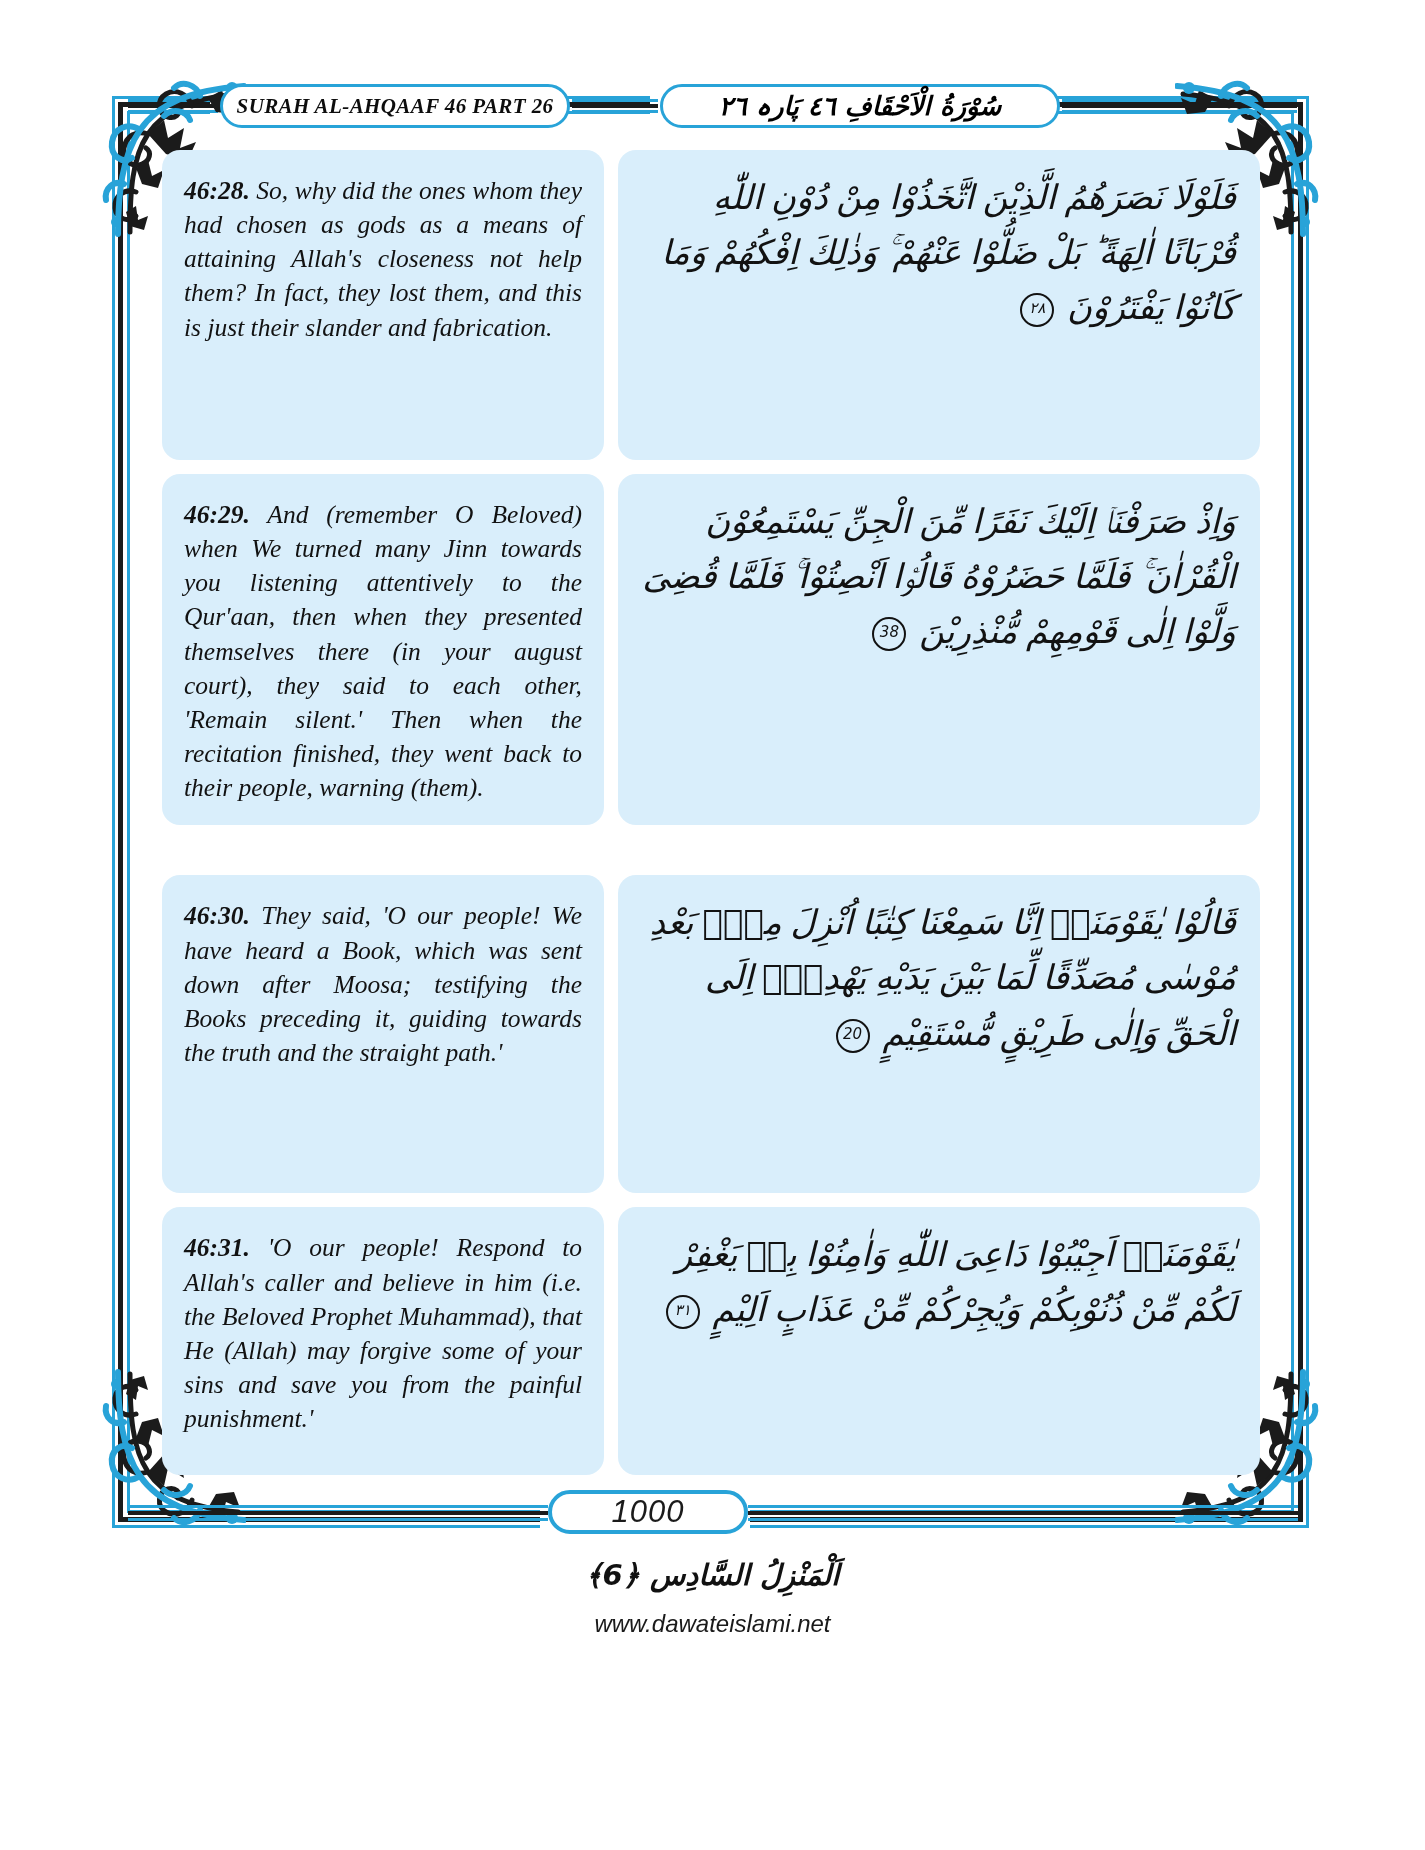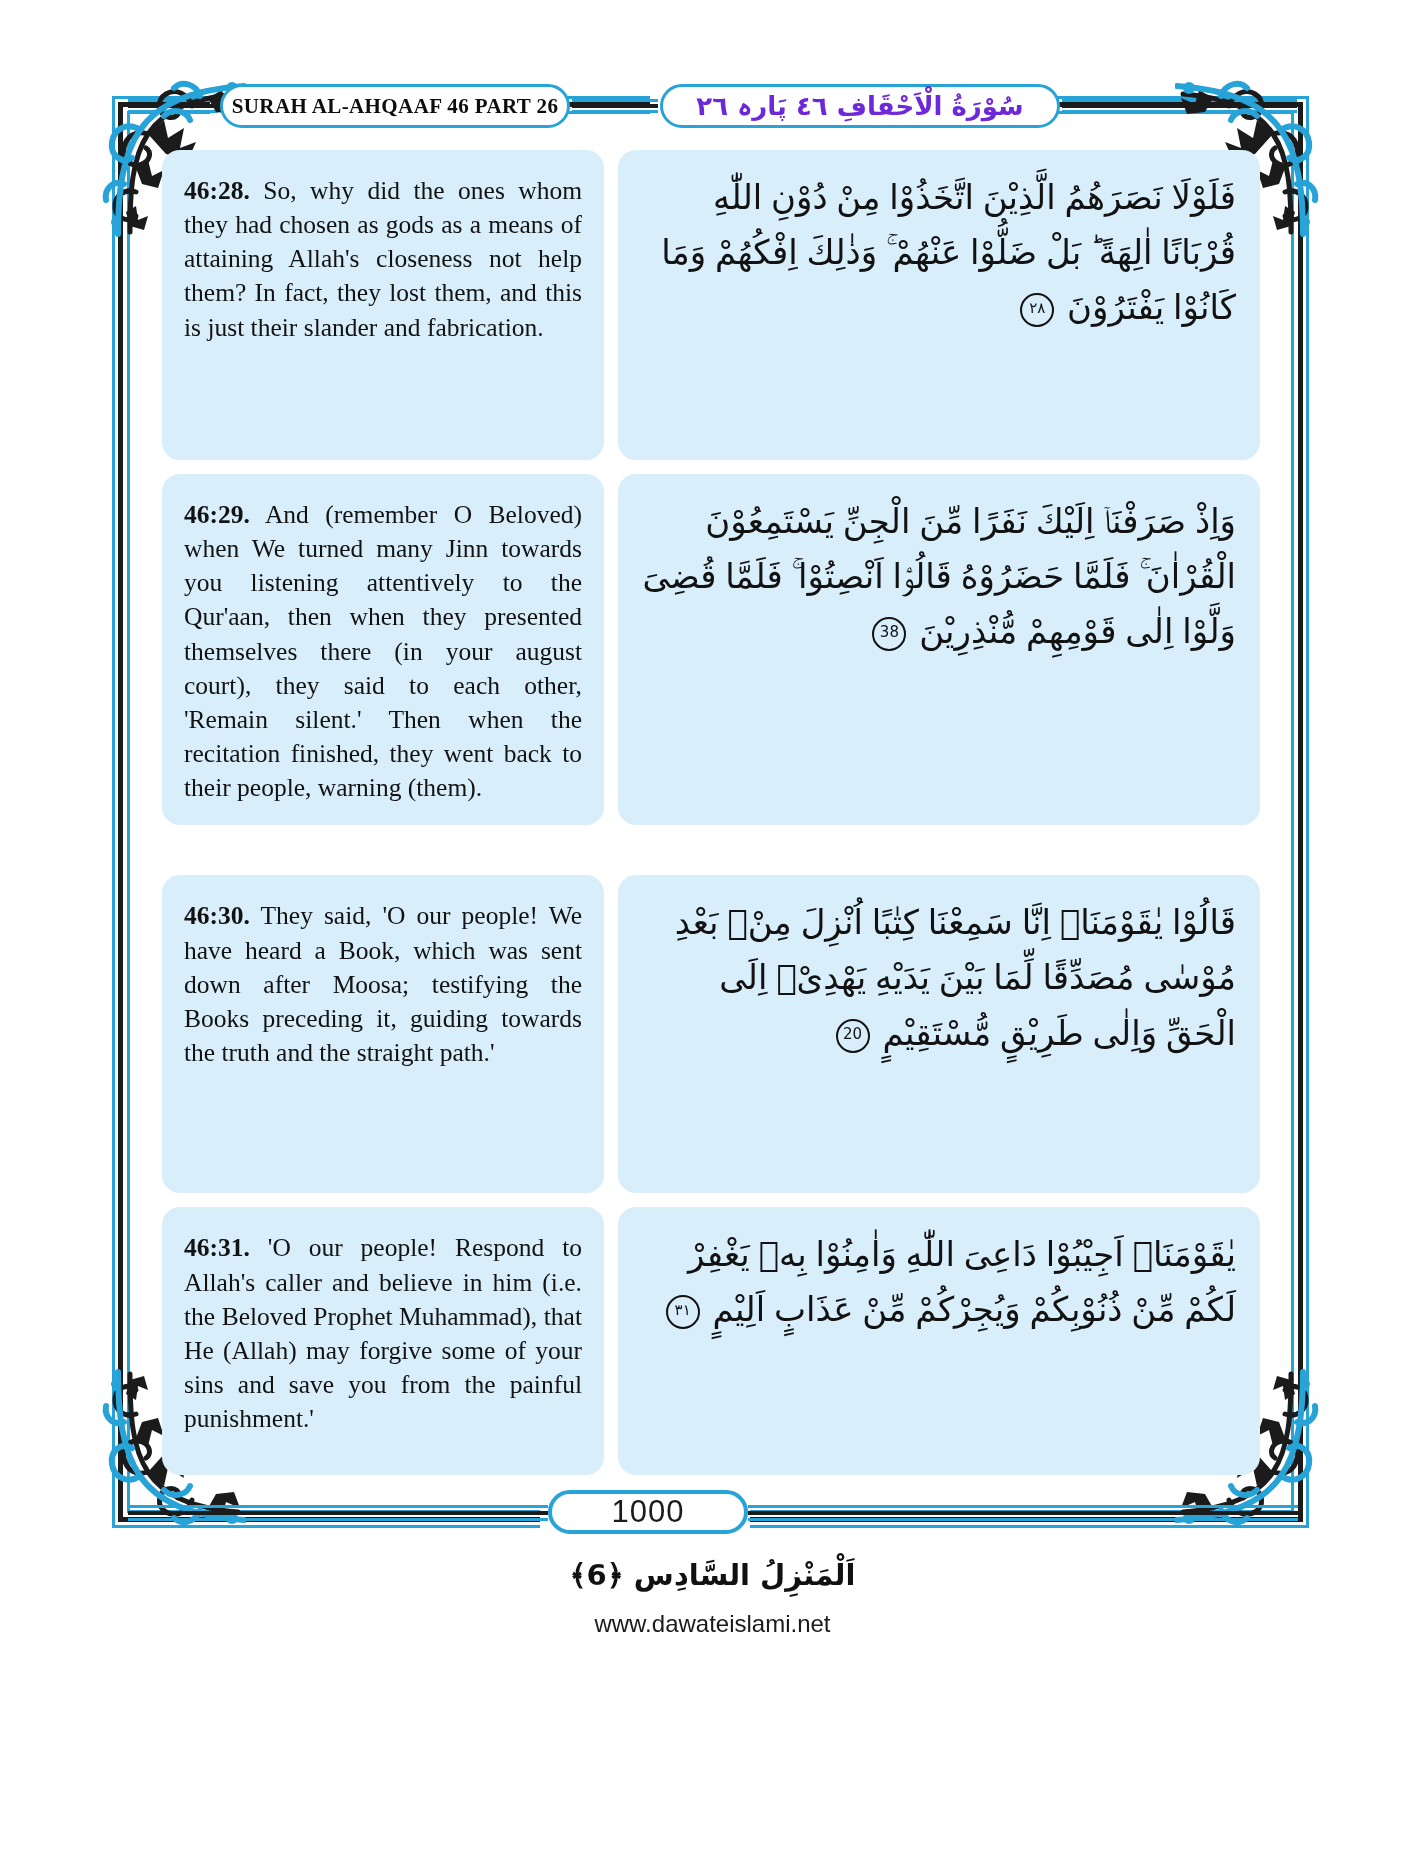--- a/index.html
+++ b/index.html
@@ -7,20 +7,21 @@
     padding: 0;
     background: #ffffff;
   }
   .page {
     position: relative;
     width: 1425px;
     height: 1850px;
     background: #ffffff;
     overflow: hidden;
     font-family: "Liberation Serif", serif;
+    font-style: italic;
   }
 
   
   .frame-outer {
     position: absolute;
     left: 112px;
     top: 96px;
     width: 1197px;
     height: 1432px;
     border: 3px solid #28a3d8;
@@ -93,21 +94,21 @@
     text-transform: uppercase;
   }
   .pill-arabic {
     left: 660px;
     top: 84px;
     width: 400px;
   }
   .pill-arabic .label {
     font-family: "DejaVu Sans", sans-serif;
     font-size: 26px;
-    color: #6d28d9;
+    color: #000000;
     direction: rtl;
     white-space: nowrap;
     font-weight: 600;
   }
 
   
   .connector {
     position: absolute;
     top: 99px;
     height: 14px;

